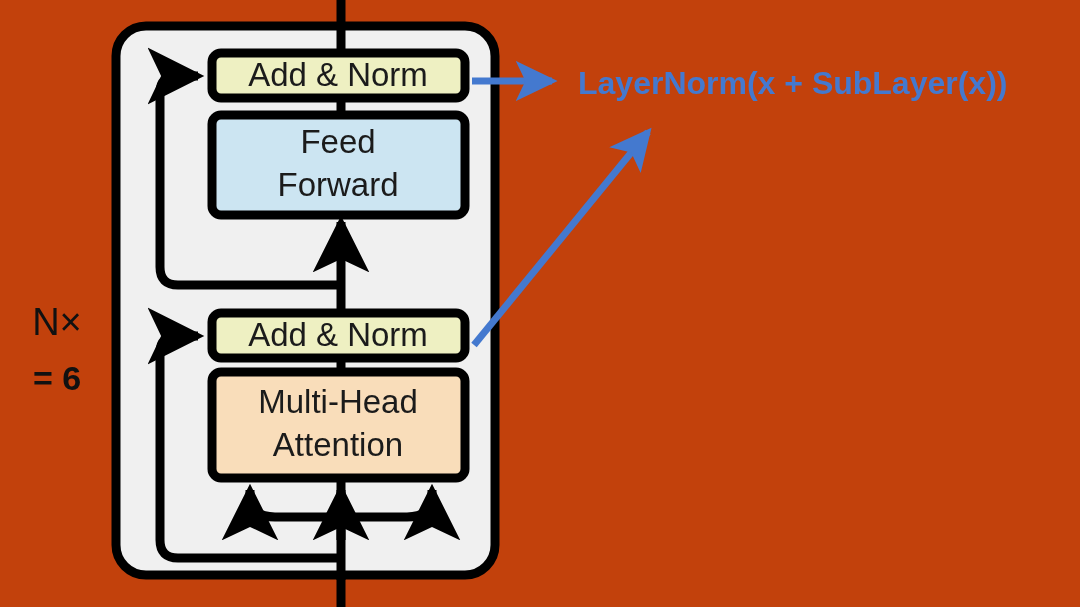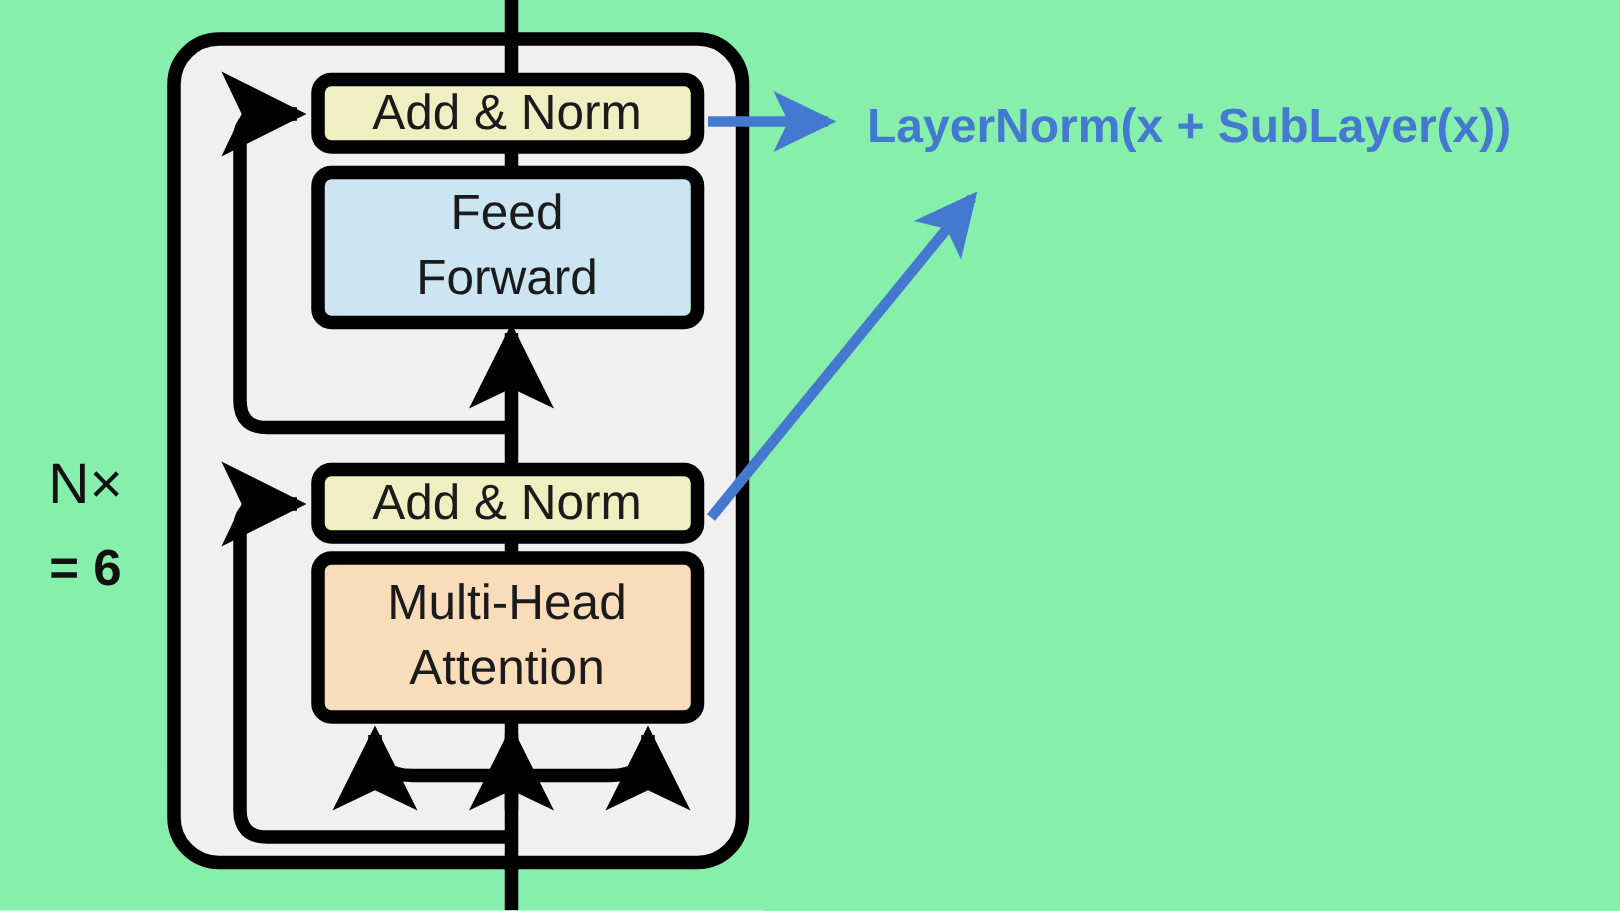--- a/index.html
+++ b/index.html
@@ -10,21 +10,21 @@
   body {
     width: 1080px;
     height: 607px;
     overflow: hidden;
     font-family: "Liberation Sans", sans-serif;
   }
   #stage {
     position: relative;
     width: 1080px;
     height: 607px;
-    background: #86efac;
+    background: #c2410c;
   }
   #diagram-svg {
     position: absolute;
     left: 0;
     top: 0;
     width: 1080px;
     height: 607px;
   }
   .blk-text {
     font-family: "Liberation Sans", sans-serif;

